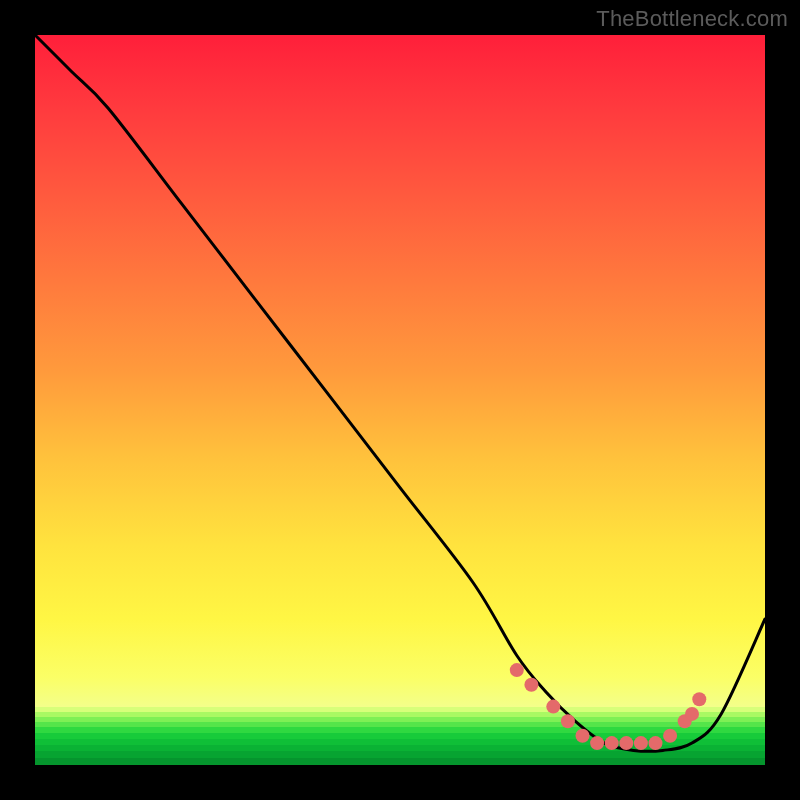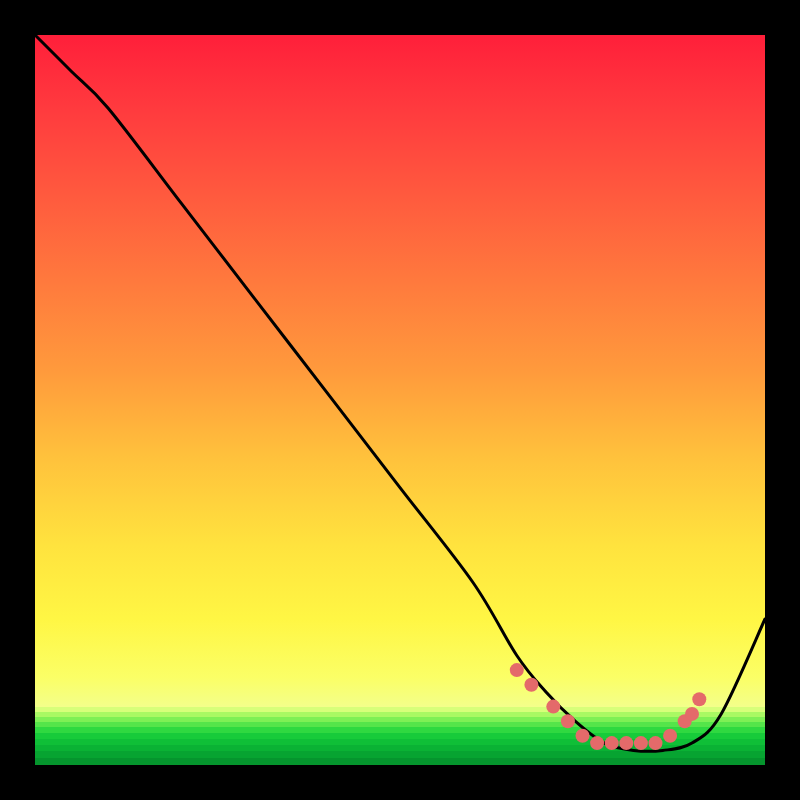--- a/index.html
+++ b/index.html
@@ -74,20 +74,21 @@
     right: 12px;
     font: 500 22px "Segoe UI", Arial, sans-serif;
     color: #5b5b5b;
     letter-spacing: 0.2px;
   }
 </style>
 </head>
 <body>
 
 <div class="frame">
+  <div class="watermark">TheBottleneck.com</div>
 
   <div class="plot">
     <div class="gradient"></div>
     <svg class="curve" viewBox="0 0 730 730" preserveAspectRatio="none">
       <path fill="none" stroke="#000" stroke-width="3" stroke-linecap="round" d="M 0.0 0.0 C 6.1 6.1, 24.3 24.3, 36.5 36.5 C 48.7 48.7, 54.8 51.1, 73.0 73.0 C 91.3 94.9, 121.7 136.3, 146.0 167.9 C 170.3 199.5, 194.7 231.2, 219.0 262.8 C 243.3 294.4, 267.7 326.1, 292.0 357.7 C 316.3 389.3, 340.7 421.0, 365.0 452.6 C 389.3 484.2, 418.5 519.5, 438.0 547.5 C 457.5 575.5, 469.6 602.3, 481.8 620.5 C 494.0 638.8, 501.3 646.0, 511.0 657.0 C 520.7 668.0, 530.5 677.7, 540.2 686.2 C 549.9 694.7, 559.7 703.2, 569.4 708.1 C 579.1 713.0, 588.9 714.2, 598.6 715.4 C 608.3 716.6, 618.1 716.6, 627.8 715.4 C 637.5 714.2, 647.3 714.2, 657.0 708.1 C 666.7 702.0, 674.0 699.6, 686.2 678.9 C 698.4 658.2, 722.7 599.8, 730.0 584.0"></path>
       <g>
           <circle cx="481.8" cy="635.1" r="7" fill="#e46a6a"></circle>
           <circle cx="496.4" cy="649.7" r="7" fill="#e46a6a"></circle>
           <circle cx="518.3" cy="671.6" r="7" fill="#e46a6a"></circle>
           <circle cx="532.9" cy="686.2" r="7" fill="#e46a6a"></circle>

